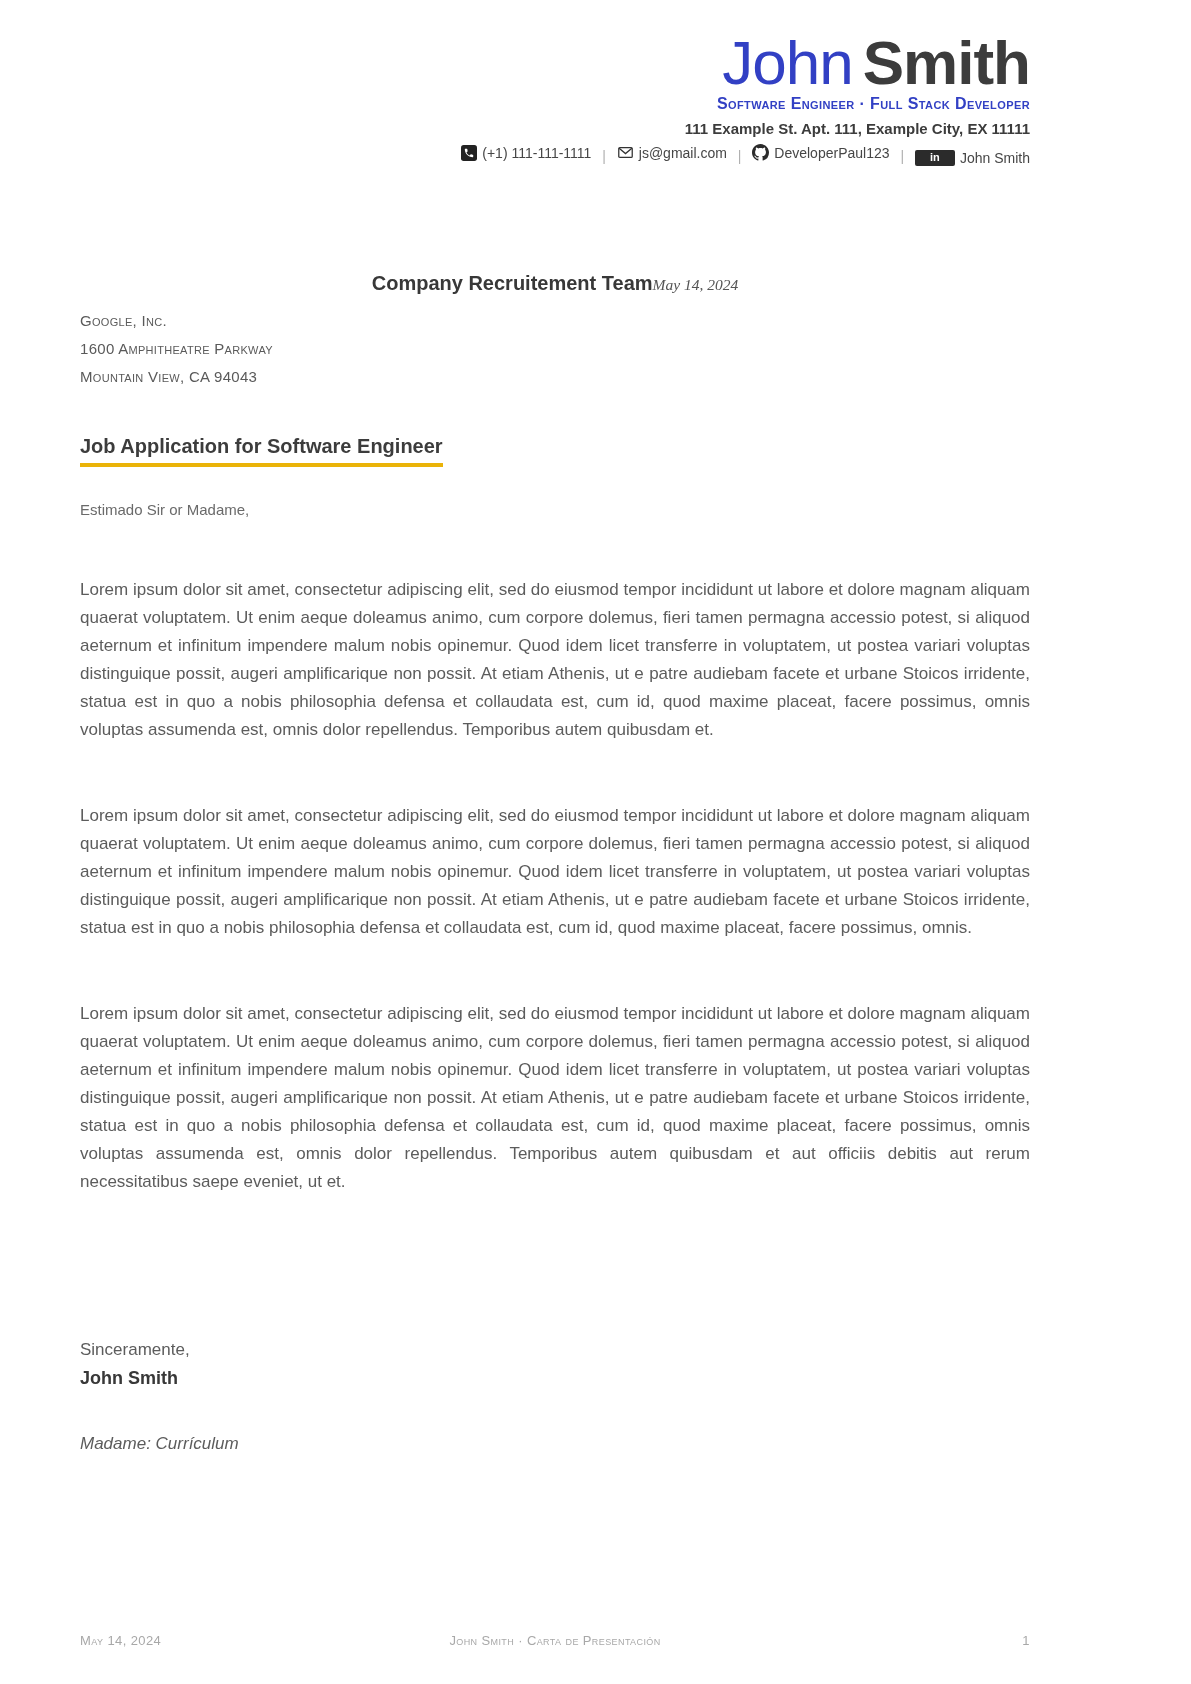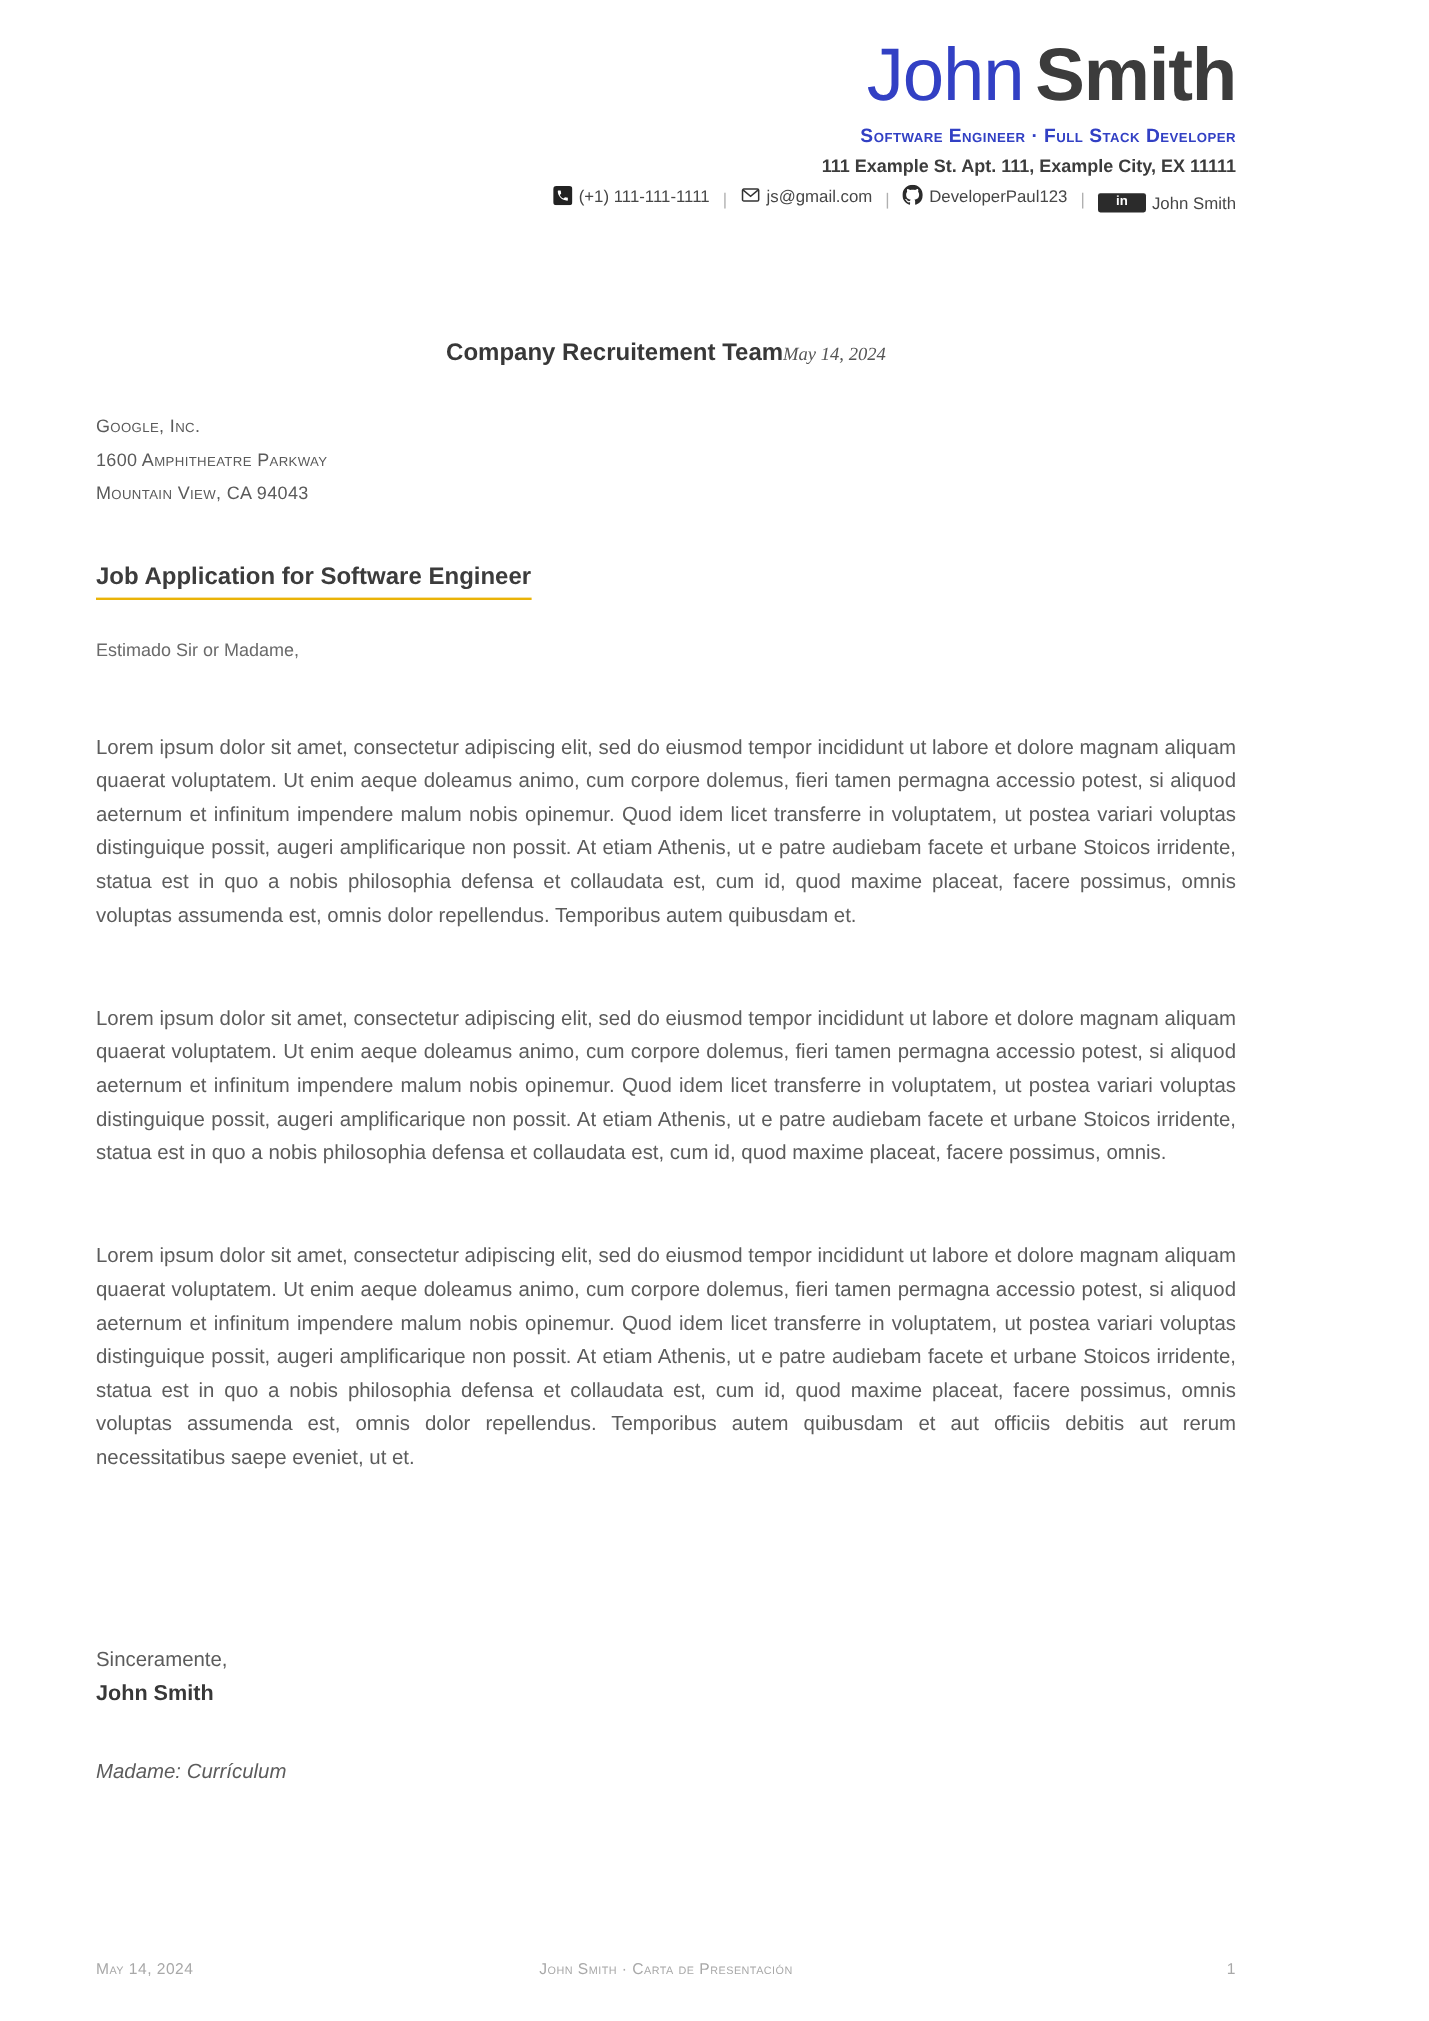--- a/index.html
+++ b/index.html
@@ -18,21 +18,20 @@
     right: 161px;
     top: 0;
   }
 
   
   .header { padding-top: 30px; text-align: right; }
   .name { font-size: 62px; line-height: 1.05; letter-spacing: -1px; white-space: nowrap; }
   .name .first { color: var(--accent, #3240c4); font-weight: 200; }
   .name .last  { color: var(--dark, #3c3c3c); font-weight: 700; margin-left: 10px; }
   .tagline {
-    margin-top: 10px;
     font-variant: small-caps;
     font-weight: 700;
     letter-spacing: 0.4px;
     font-size: 16px;
     color: var(--accent, #3240c4);
   }
   .addr {
     margin-top: 7px;
     font-weight: 700;
     font-size: 15px;
@@ -54,33 +53,33 @@
     text-align: center; border-radius: 2px;
   }
 
   
   .recipient-row {
     margin-top: 106px;
     display: flex; justify-content: center; align-items: baseline;
   }
   .company { font-size: 20px; font-weight: 700; color: #383838; }
   .letter-date { font-size: 15.5px; font-style: italic; color: #555555; font-family: "Liberation Serif", serif; }
-  .recipient-address { margin-top: 36px; }
+  .recipient-address { margin-top: 12px; }
   .recipient-address .line {
     font-variant: small-caps;
     font-size: 15px; letter-spacing: 0.3px;
     color: #5a5a5a; line-height: 28px;
   }
 
   
   .subject { margin-top: 44px; }
   .subject span {
     display: inline-block;
     font-size: 20px; font-weight: 700; color: var(--dark, #3c3c3c);
-    border-bottom: 2px solid #eab308;
+    border-bottom: 4px solid #eab308;
     padding-bottom: 5px;
   }
   .greeting { margin-top: 34px; font-size: 15px; color: #6a6a6a; }
   .body-para {
     margin: 58px 0 0 0;
     font-size: 17px; line-height: 28px;
     color: var(--body, #5c5c5c);
     text-align: justify;
   }
 

